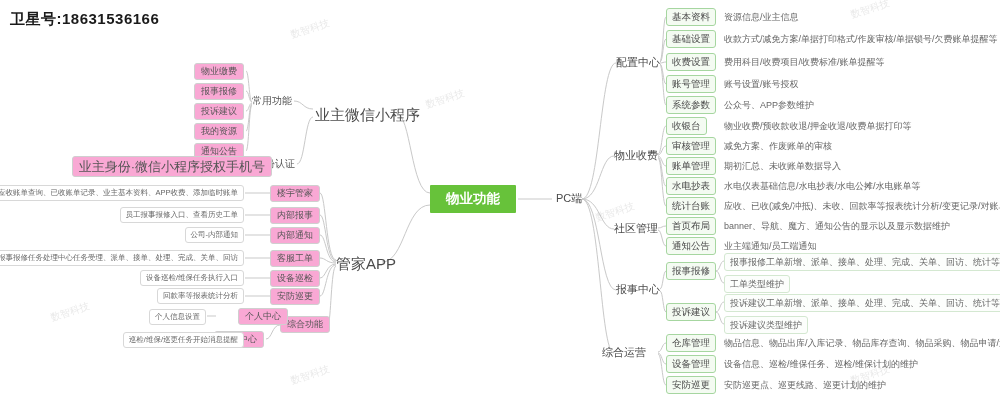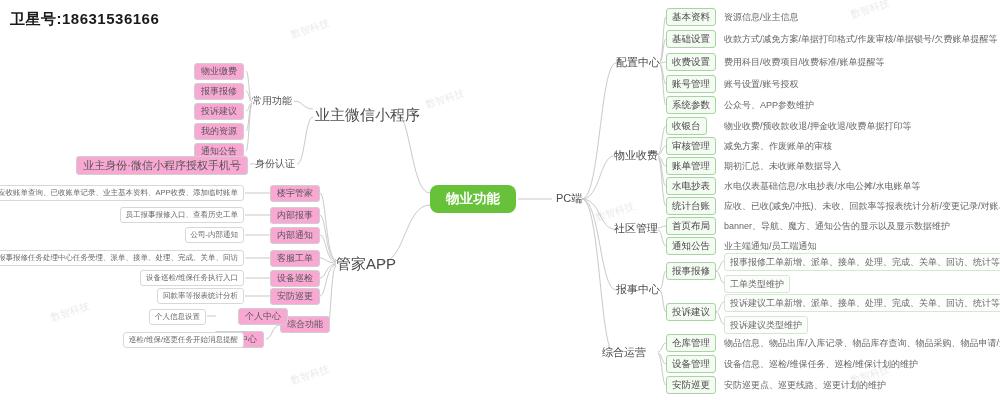--- a/index.html
+++ b/index.html
@@ -4,21 +4,21 @@
 <style>
   * { margin:0; padding:0; box-sizing:border-box; }
   body { background:#fff; }
   .canvas {
     position:relative; width:1000px; height:400px; background:#ffffff;
     overflow:hidden; font-family:"Liberation Sans","DejaVu Sans",sans-serif; color:#4a4a4a;
   }
   .links { position:absolute; left:0; top:0; }
   .abs { position:absolute; white-space:nowrap; }
   .contact { font-size:15px; font-weight:bold; color:#1a1a1a; letter-spacing:.5px; }
-  .root-node { background:#67c23a; color:#fff; border-radius:8px; padding:6px 16px;
+  .root-node { background:#67c23a; color:#fff; border-radius:1px; padding:6px 16px;
                font-size:13.5px; font-weight:bold; line-height:1.2; }
   .lbl-lg { font-size:15px; color:#4a4a4a; line-height:1.2; }
   .lbl    { font-size:10px;  color:#555;    line-height:1.2; }
   .sec    { font-size:11px;  color:#4a4a4a; line-height:1.2; }
   .box    { border:1px solid #cfcfcf; background:#f9a8d4; border-radius:3px;
             padding:3px 6px; font-size:9px; color:#555; line-height:1; }
   .leafbox{ border:1px solid #d8d8d8; background:#fff; border-radius:3px;
             padding:3px 5px; font-size:7.5px; color:#666; line-height:1; }
   .gbox   { border:1px solid #a6d6a0; background:#f4fbf2; border-radius:3px;
             padding:3px 5px; font-size:9.5px; color:#4a4a4a; line-height:1; }
@@ -106,21 +106,21 @@
   <div class="abs sec" style="left:556px;top:192px">PC端</div>
 
   <div class="abs lbl-lg" style="left:315px;top:106px">业主微信小程序</div>
   <div class="abs lbl" style="left:252px;top:95px">常用功能</div>
   <div class="abs box" style="right:756px;top:63px">物业缴费</div>
   <div class="abs box" style="right:756px;top:83px">报事报修</div>
   <div class="abs box" style="right:756px;top:103px">投诉建议</div>
   <div class="abs box" style="right:756px;top:123px">我的资源</div>
   <div class="abs box" style="right:756px;top:143px">通知公告</div>
   <div class="abs lbl" style="left:255px;top:158px">身份认证</div>
-  <div class="abs box" style="right:752px;top:156px;font-size:11px">业主身份·微信小程序授权手机号</div>
+  <div class="abs box" style="right:728px;top:156px;font-size:13px">业主身份·微信小程序授权手机号</div>
 
   <div class="abs lbl-lg" style="left:336px;top:255px">管家APP</div>
 
   <div class="abs box" style="left:270px;top:185px">楼宇管家</div>
   <div class="abs box" style="left:270px;top:207px">内部报事</div>
   <div class="abs box" style="left:270px;top:227px">内部通知</div>
   <div class="abs box" style="left:270px;top:250px">客服工单</div>
   <div class="abs box" style="left:270px;top:270px">设备巡检</div>
   <div class="abs box" style="left:270px;top:288px">安防巡更</div>
 

